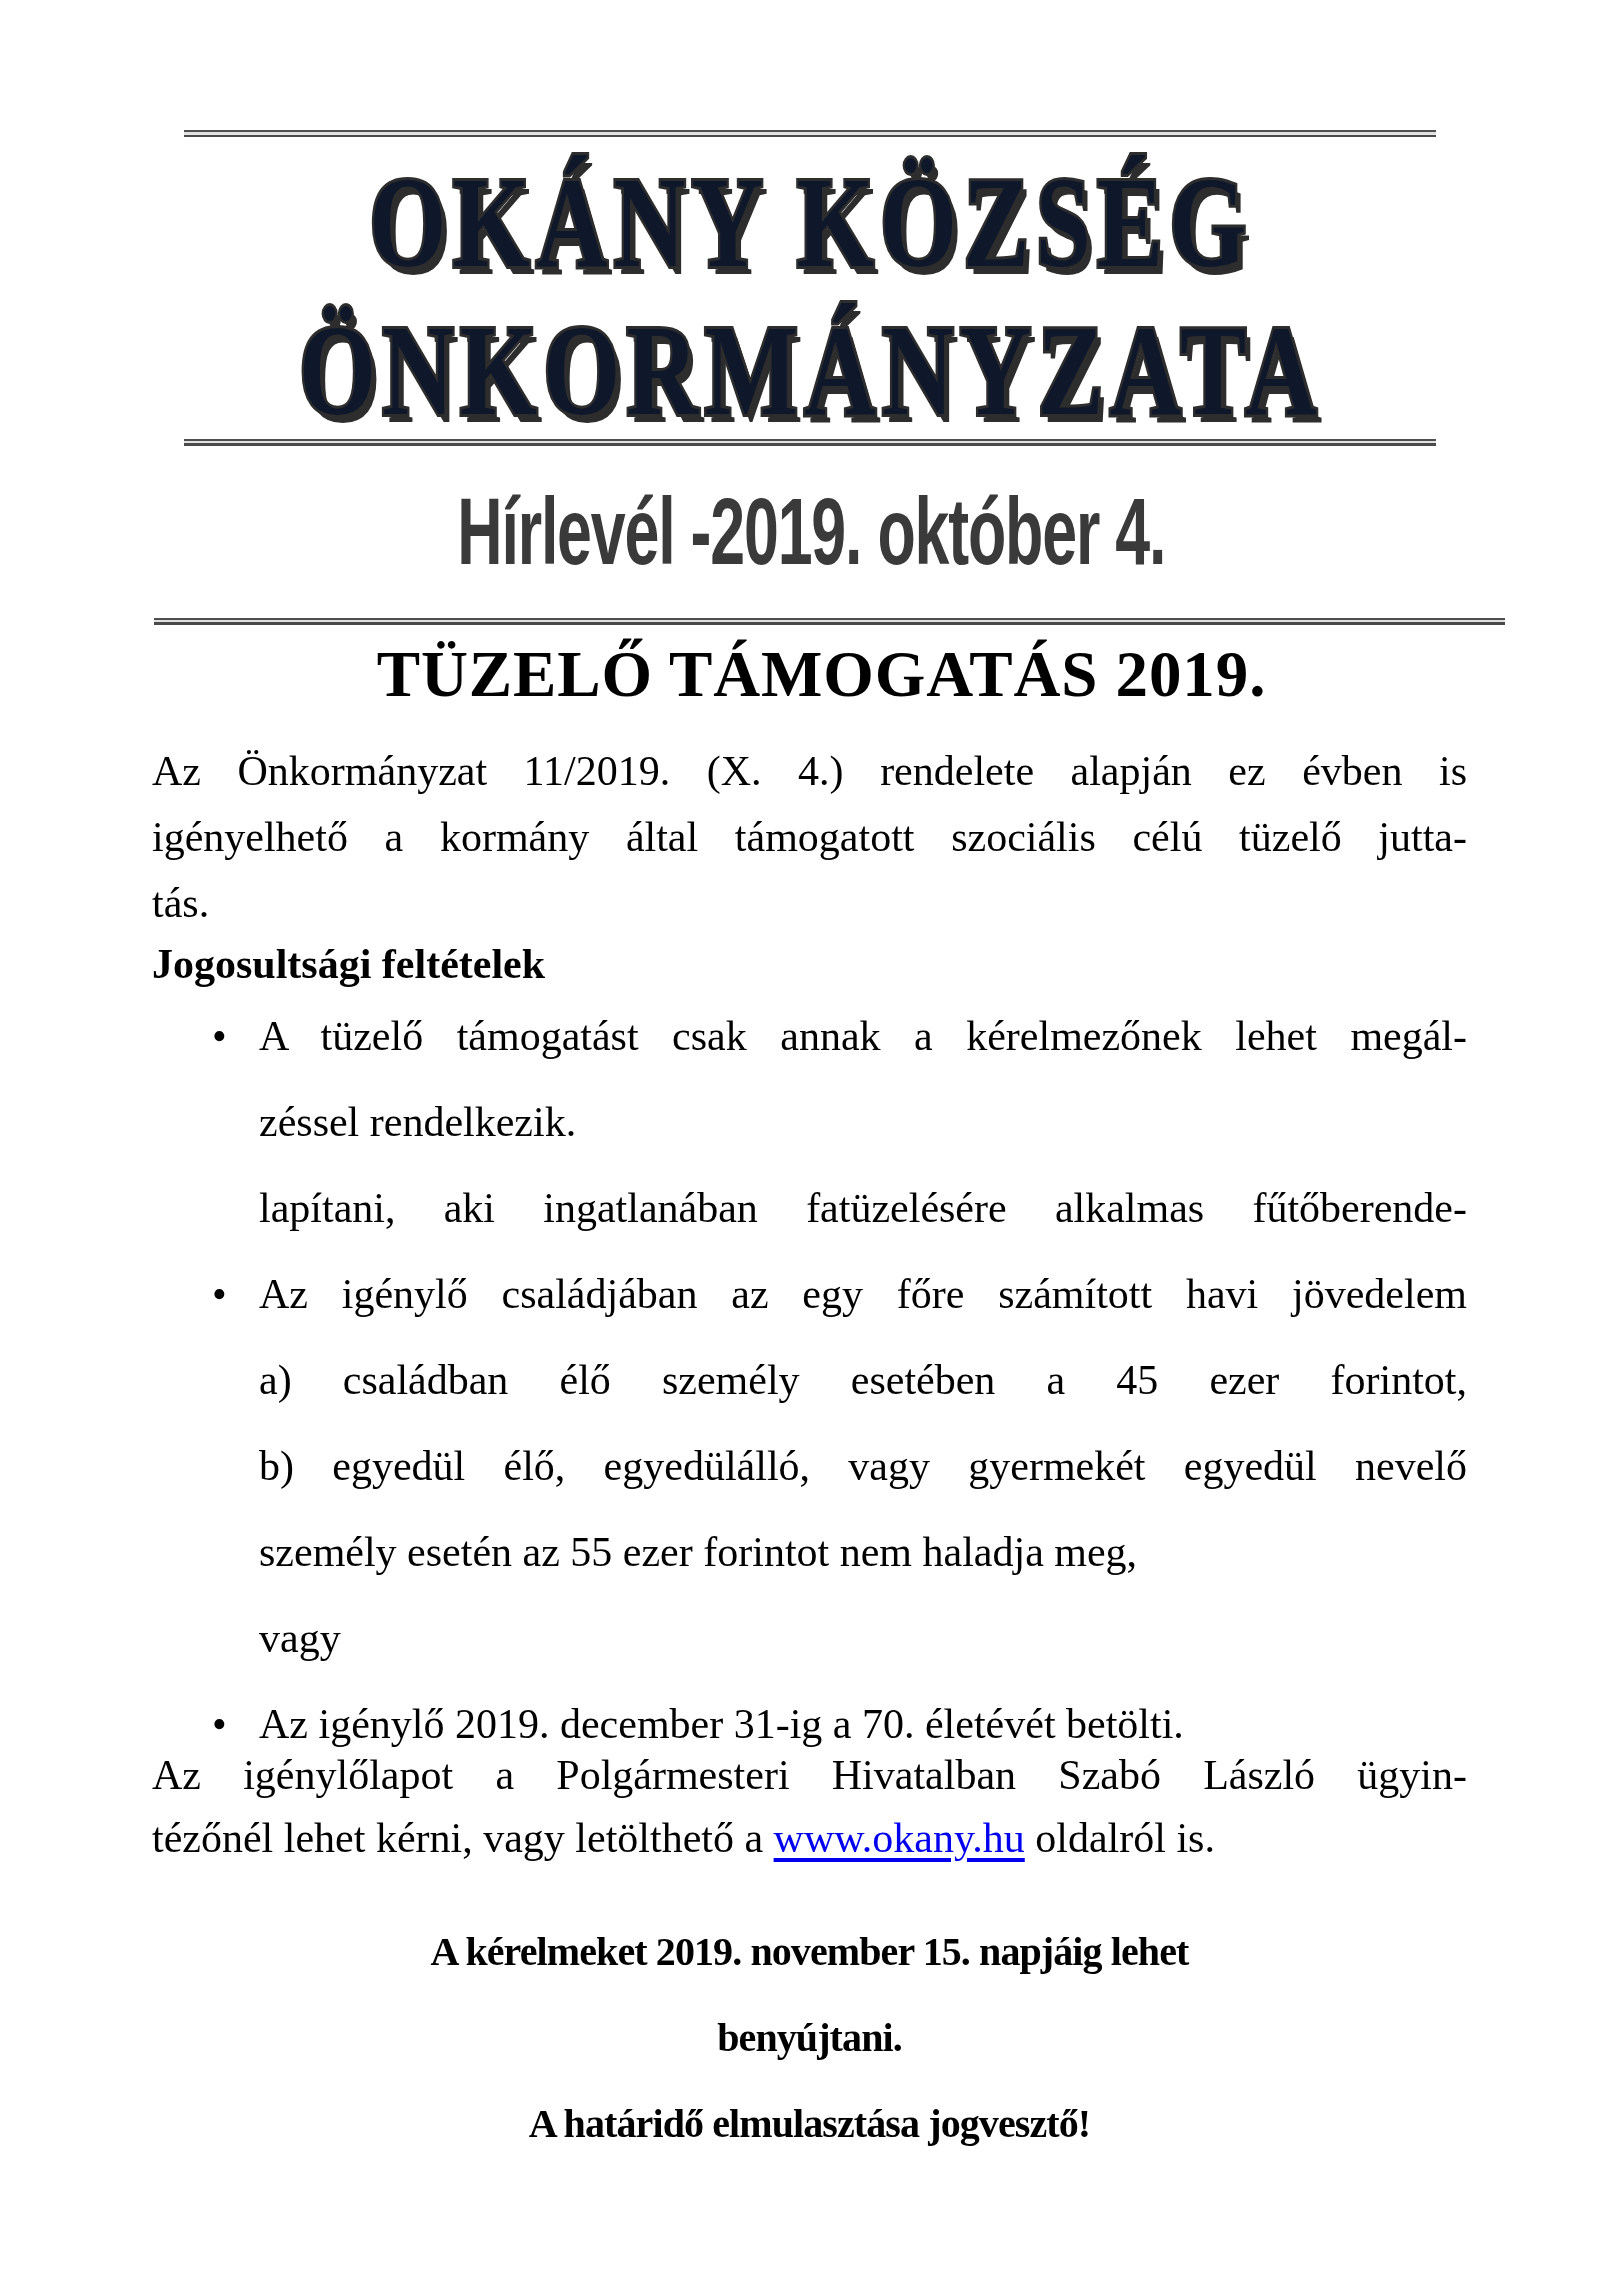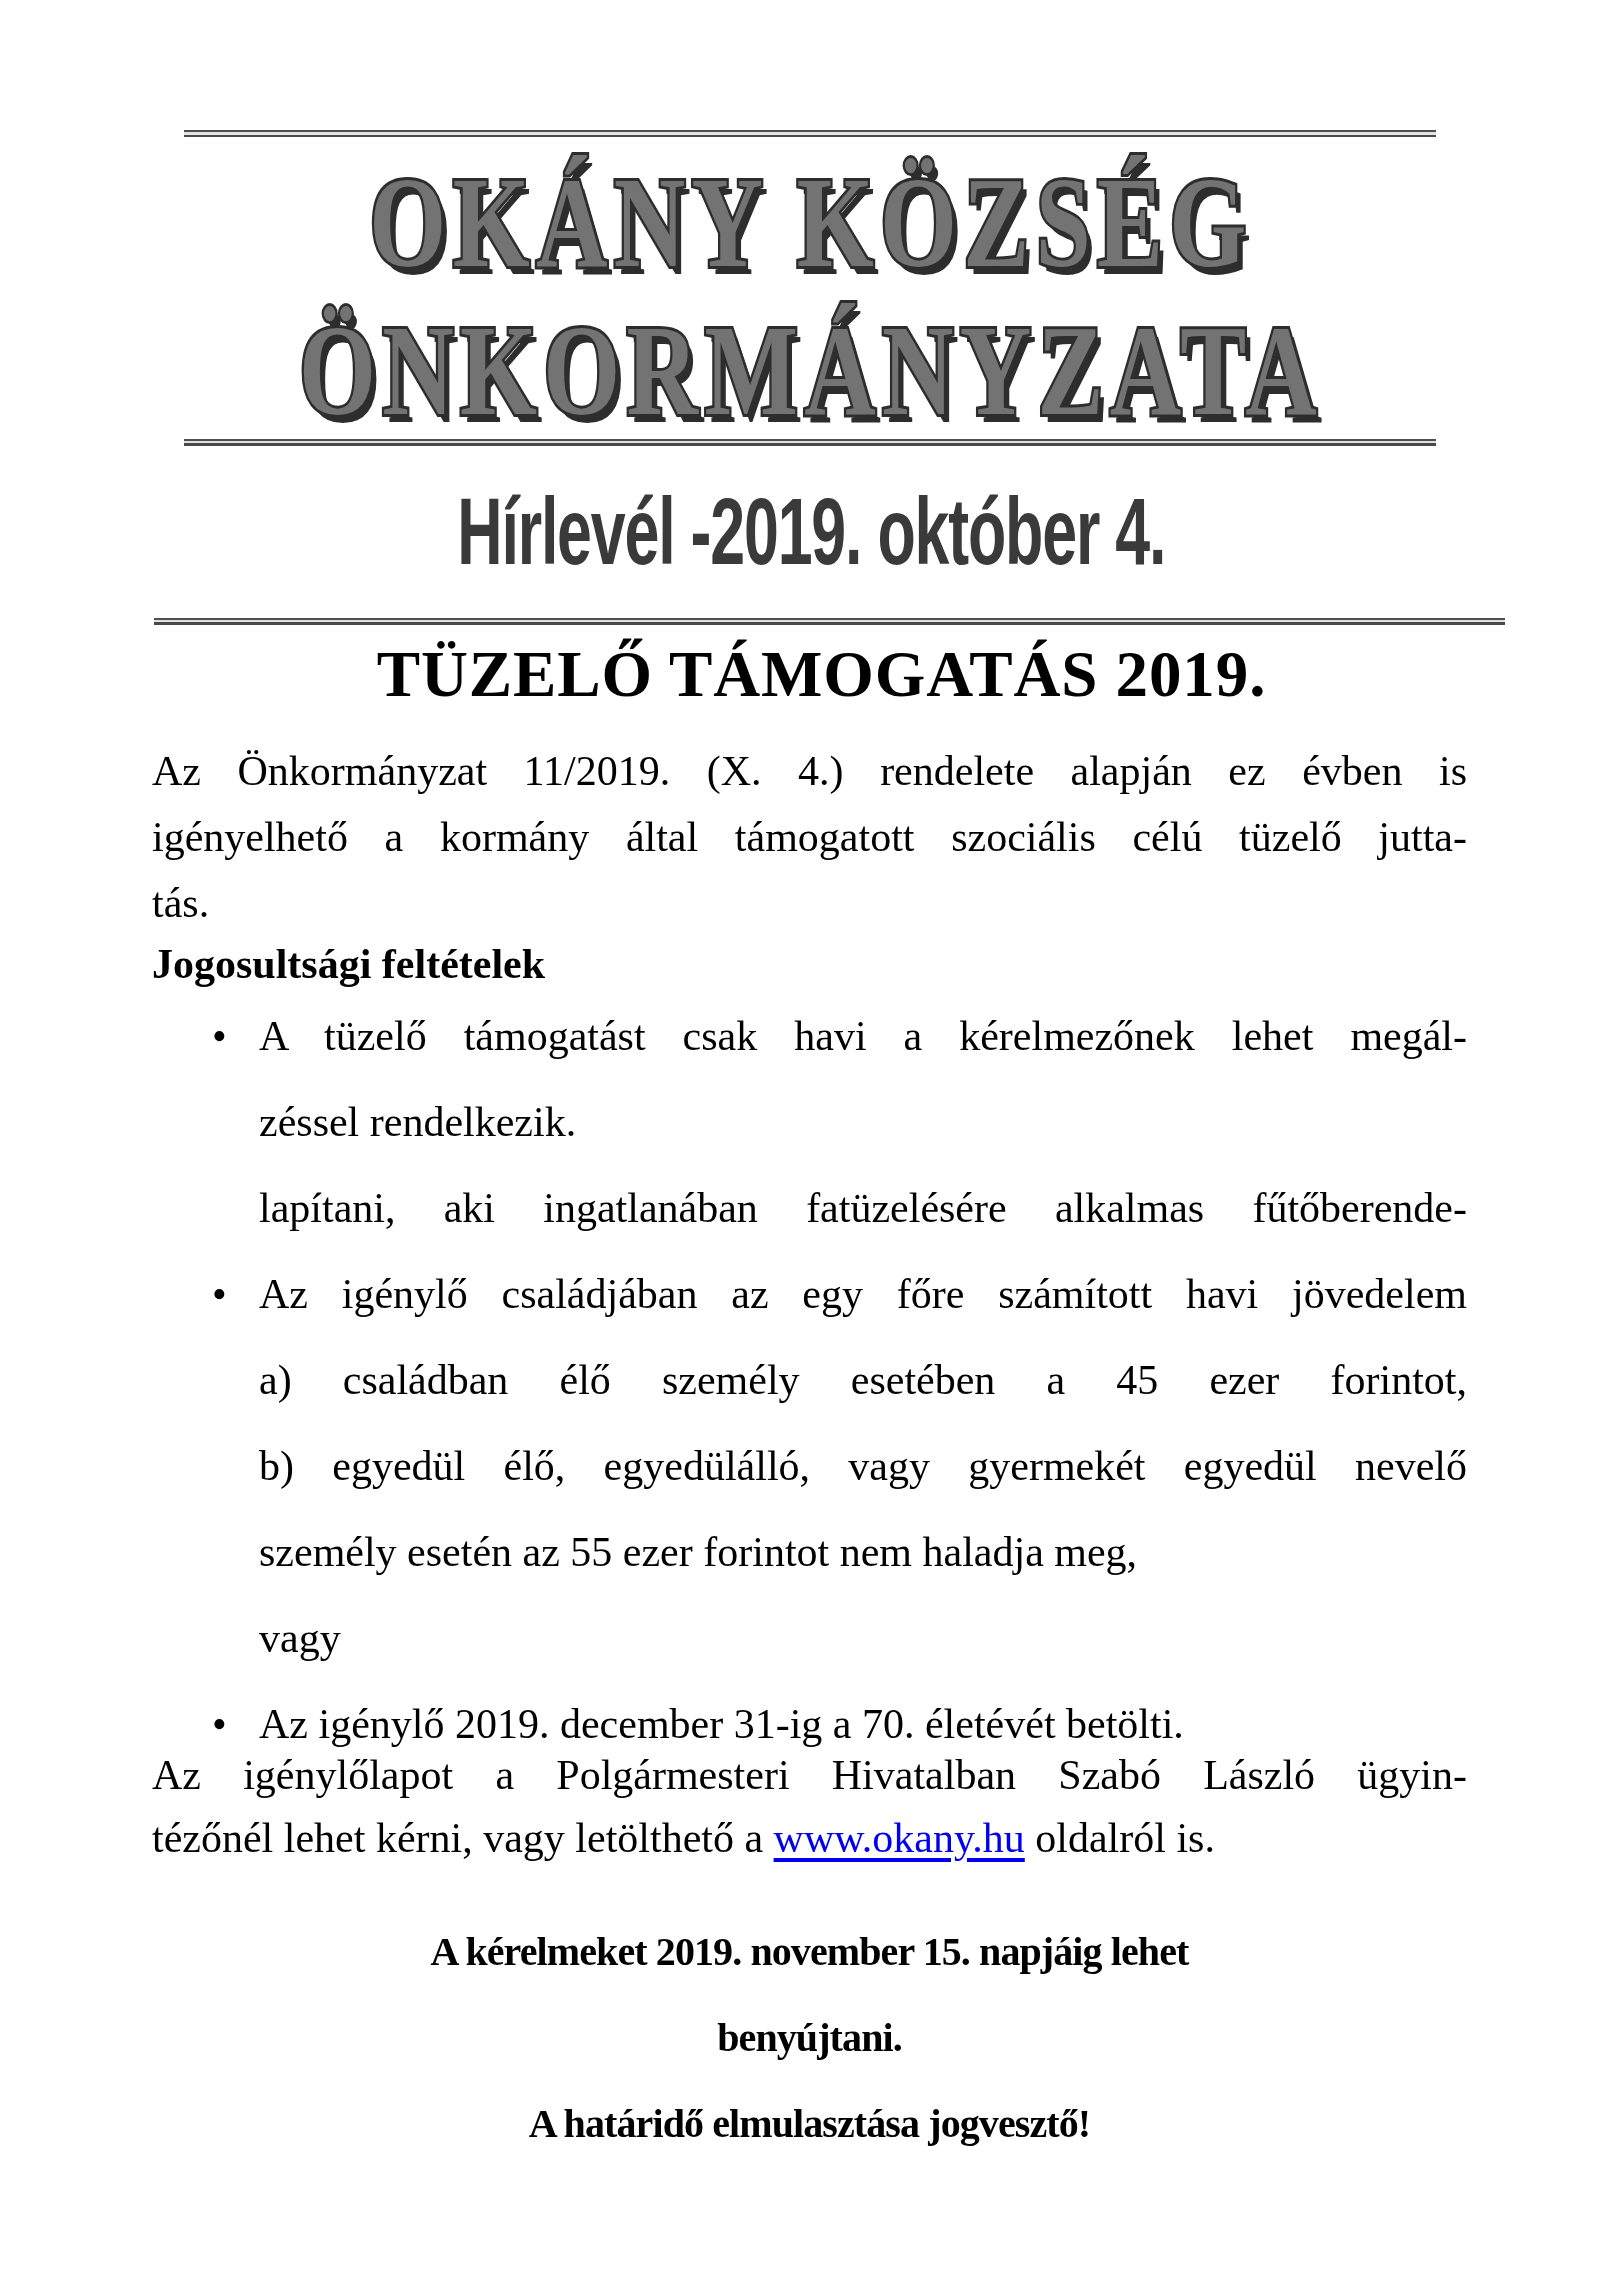--- a/index.html
+++ b/index.html
@@ -29,21 +29,21 @@
 
   
   .org-line{
     position:absolute;
     left:0; width:1622px;
     text-align:center;
     font-weight:bold;
     font-size:99px;
     line-height:1;
     letter-spacing:6.3px;
-    color:#737373;
+    color:#0f172a;
     -webkit-text-stroke:4.5px #2d2d2d;
     paint-order:stroke fill;
     text-shadow:5.4px 6.3px 0 #2d2d2d;
     white-space:nowrap;
   }
   .org-line .stretch{display:inline-block;transform:scaleY(1.30);transform-origin:center top;}
   .org-1{top:158px;}
   .org-2{top:306px;}
 
   
@@ -141,21 +141,21 @@
     <div class="ln j">igényelhető a kormány által támogatott szociális célú tüzelő jutta-</div>
     <div class="ln">tás.</div>
   </div>
 
   <div class="body-block elig-heading">Jogosultsági feltételek</div>
 
   <div class="body-block bullets">
 
     <div class="b-item">
       <span class="b-marker">•</span>
-      <div class="ln j">A tüzelő támogatást csak havi a kérelmezőnek lehet megál-</div>
+      <div class="ln j">A tüzelő támogatást csak annak a kérelmezőnek lehet megál-</div>
       <div class="ln">zéssel rendelkezik.</div>
       <div class="ln j">lapítani, aki ingatlanában fatüzelésére alkalmas fűtőberende-</div>
     </div>
 
     <div class="b-item">
       <span class="b-marker">•</span>
       <div class="ln j">Az igénylő családjában az egy főre számított havi jövedelem</div>
       <div class="ln j">a) családban élő személy esetében a 45 ezer forintot,</div>
       <div class="ln j">b) egyedül élő, egyedülálló, vagy gyermekét egyedül nevelő</div>
       <div class="ln">személy esetén az 55 ezer forintot nem haladja meg,</div>

